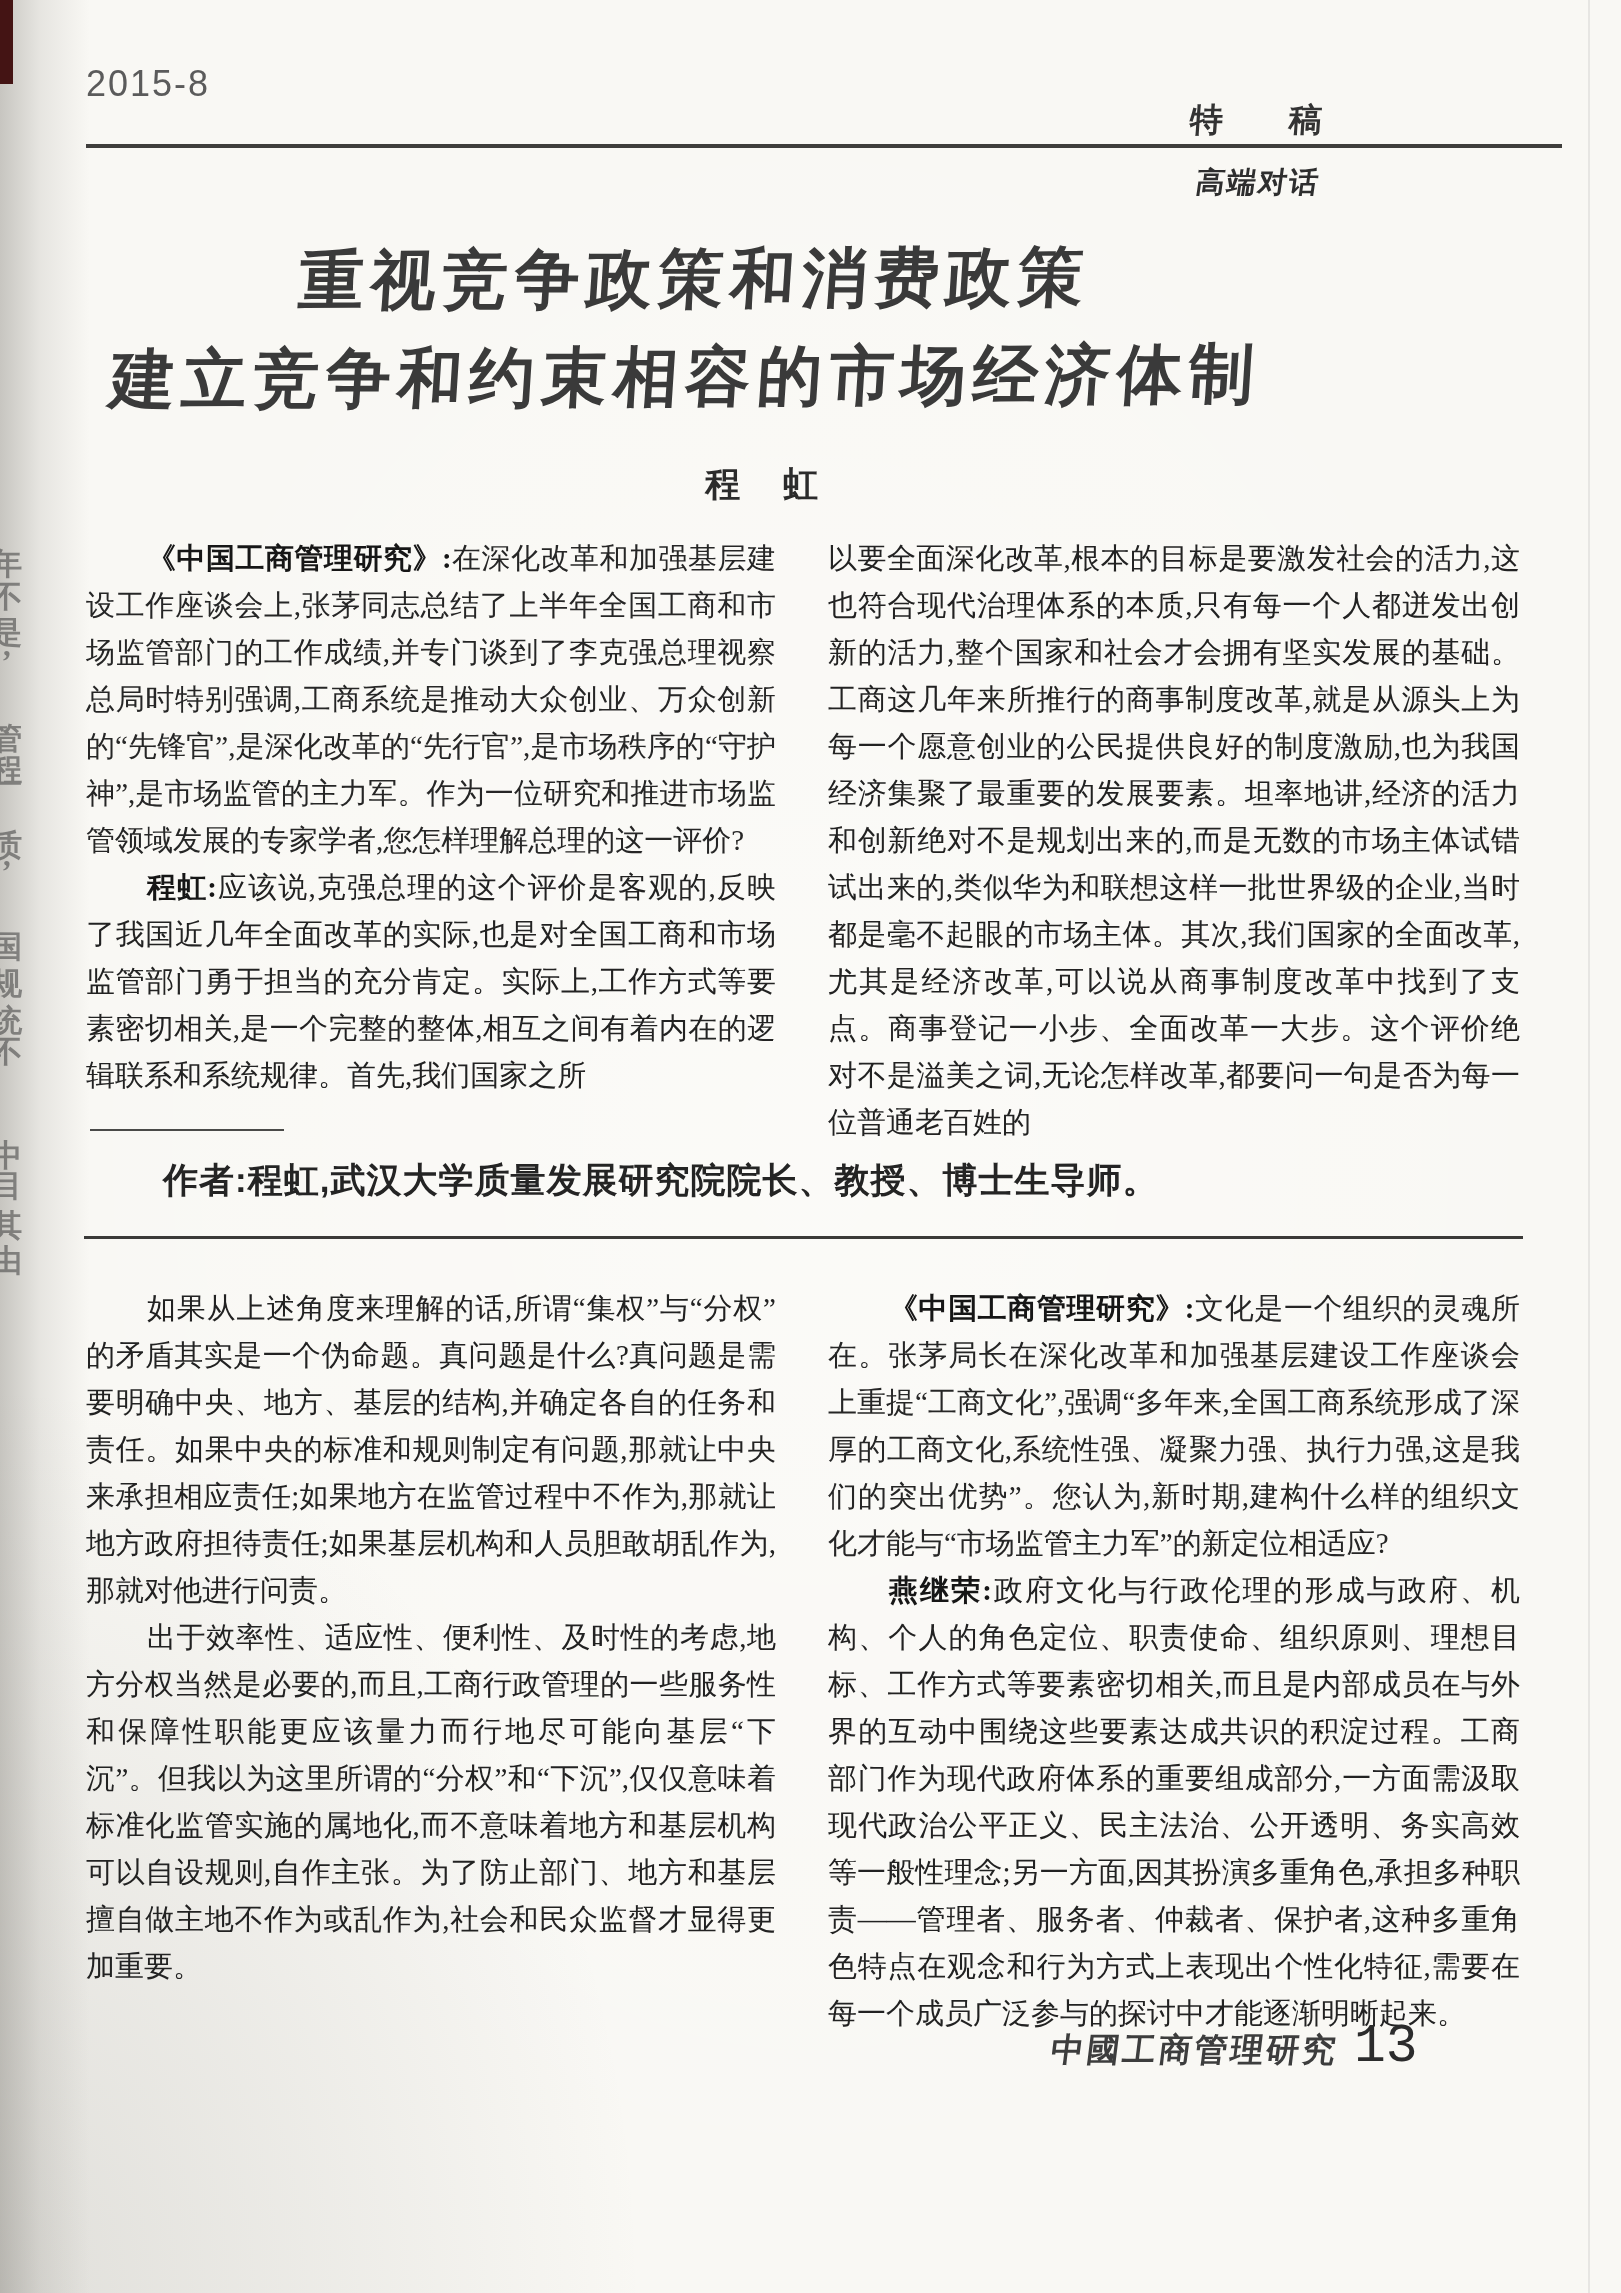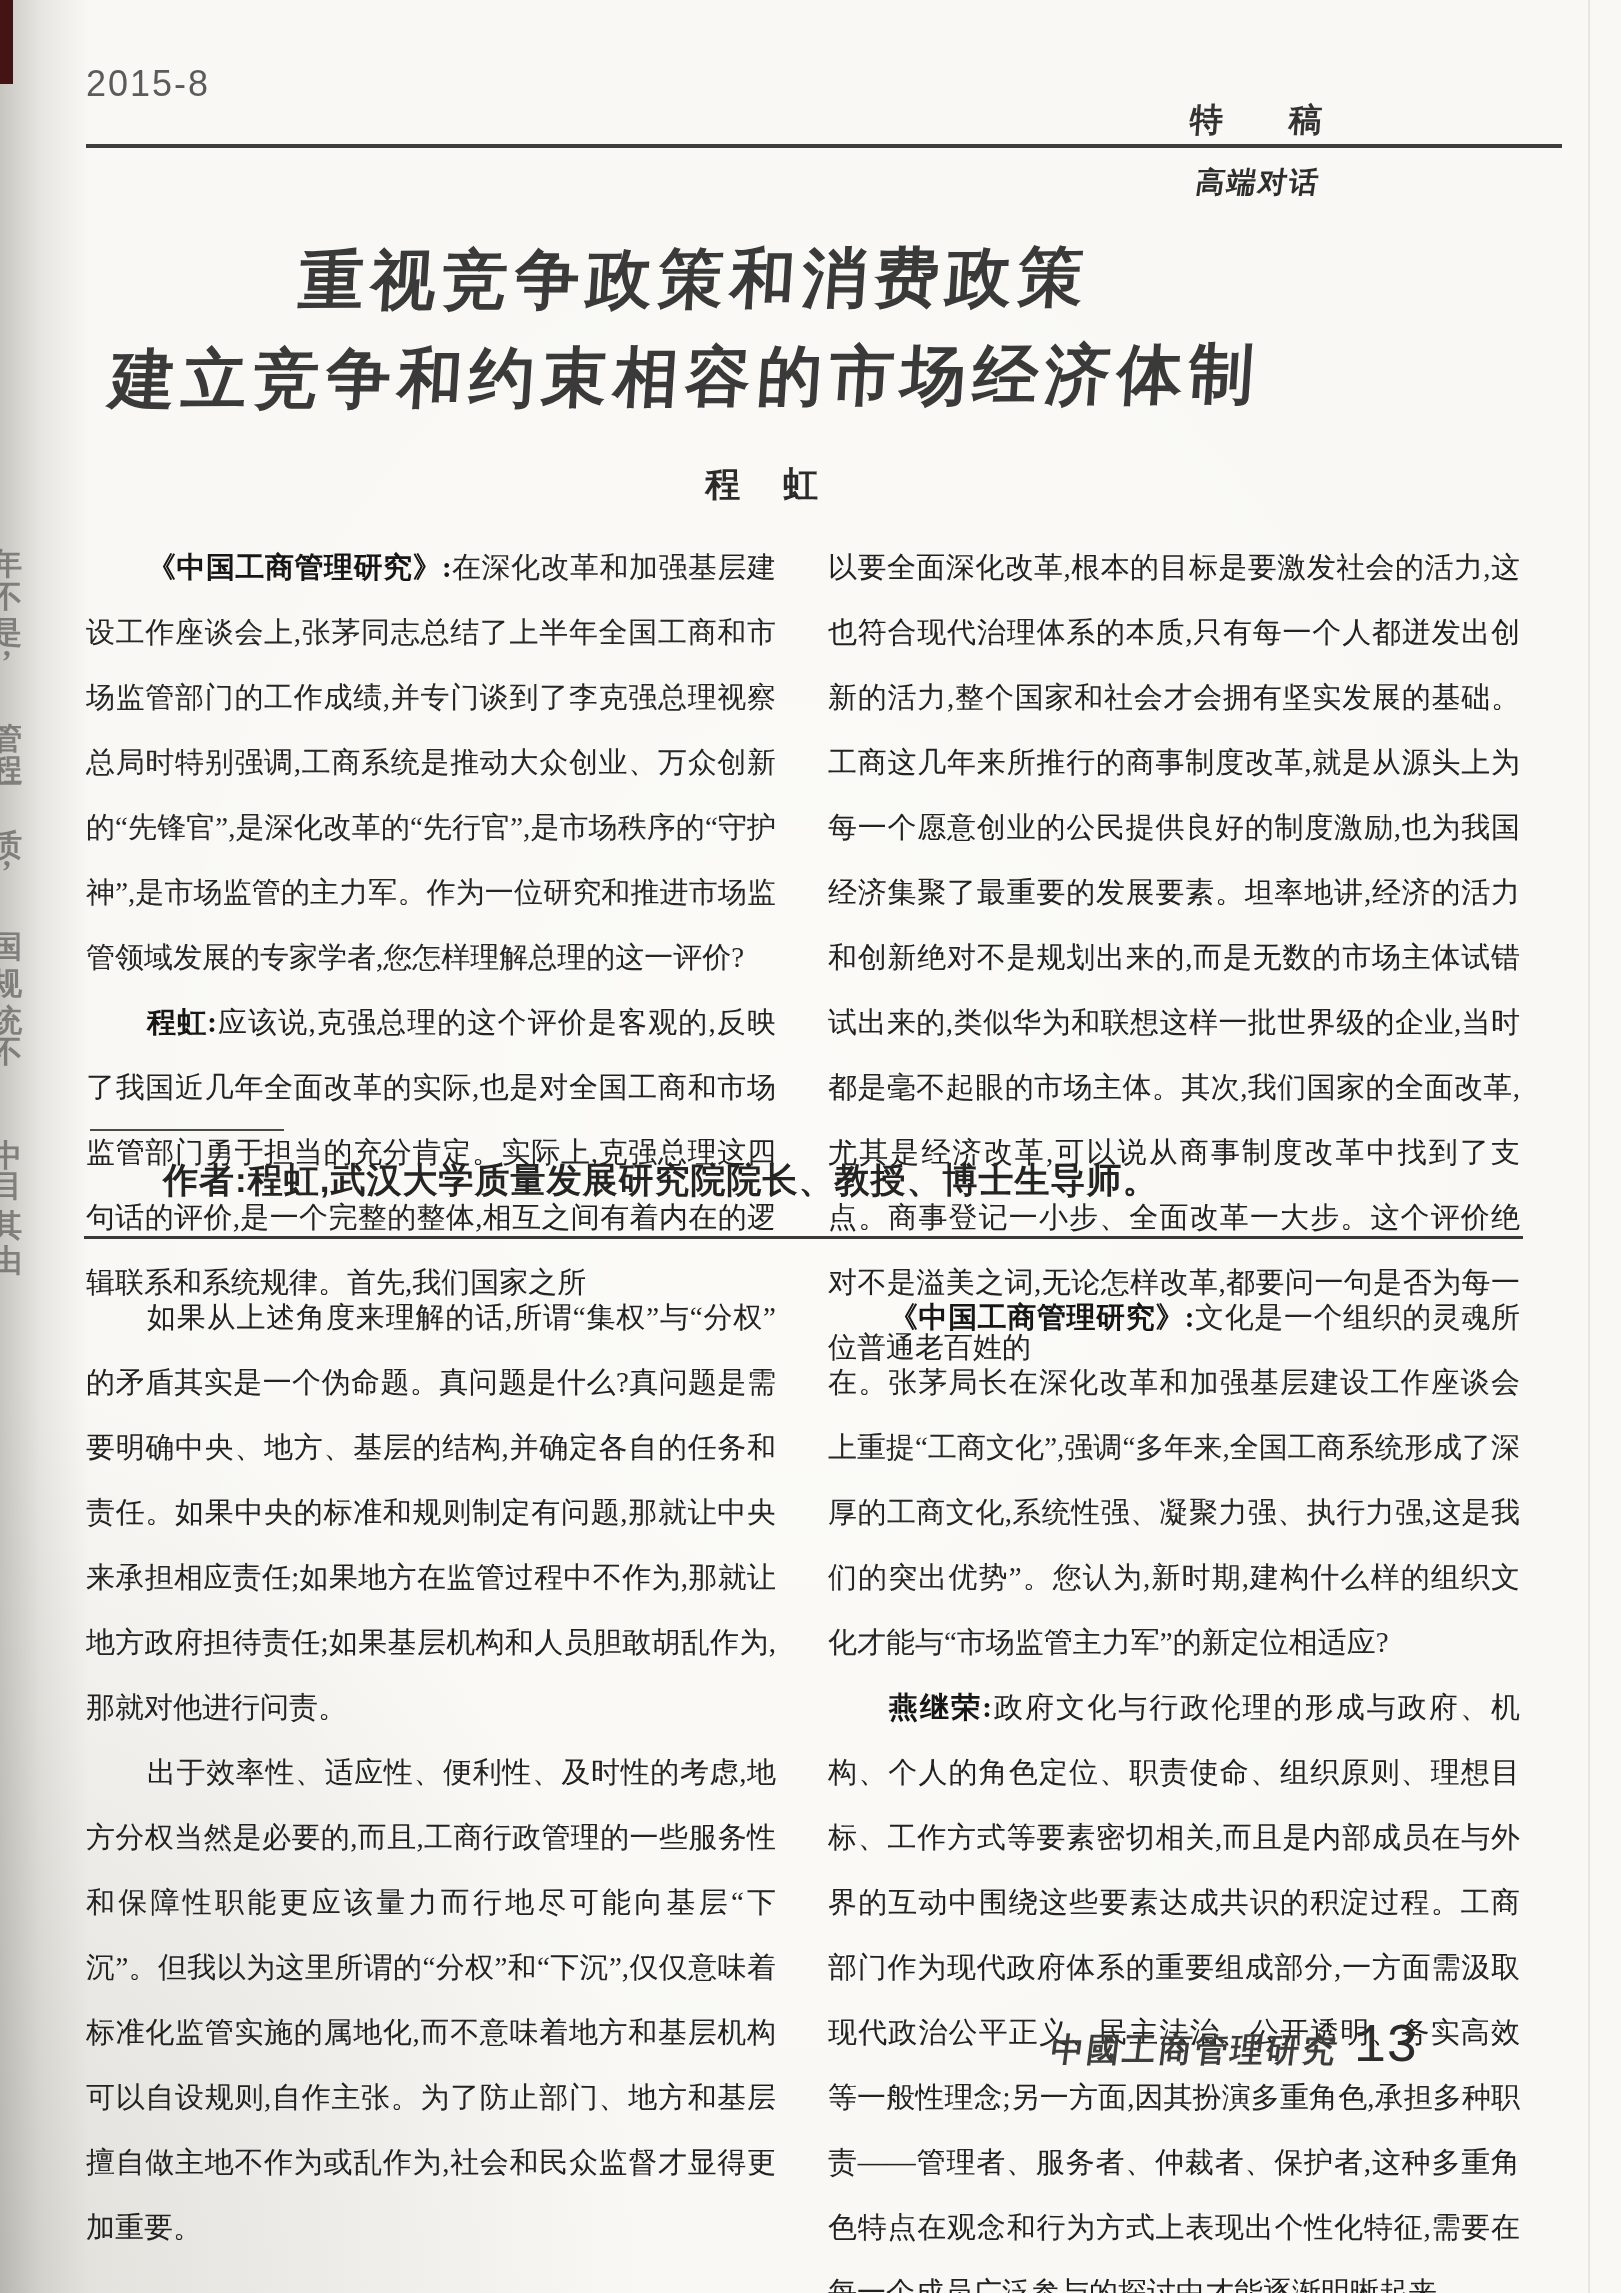--- a/index.html
+++ b/index.html
@@ -58,21 +58,21 @@
     transform:skewX(-4deg) rotate(-0.3deg);
   }
   .t1{top:235px;margin-left:-116px;}
   .t2{top:333px;margin-left:-125px;}
   .author{
     position:absolute;width:100%;text-align:center;top:461px;margin-left:-47px;
     font-size:35px;font-weight:700;color:#2b2b2b;letter-spacing:3.9px;
   }
   .col{
     position:absolute;
-    font-size:29px;line-height:65px;
+    font-size:29px;line-height:47px;
     text-align:justify;
     color:#222;
   }
   .col p{margin:0;}
   .indent{text-indent:61px;}
   .lead{font-weight:700;color:#161616;}
   .q{ color:#262626; }
   .upper-left{left:86px;top:535px;width:690px;}
   .upper-right{left:828px;top:535px;width:692px;}
   .lower-left{left:86px;top:1285px;width:690px;}
@@ -116,21 +116,21 @@
   <div class="col-tag">特　　稿</div>
   <div class="header-rule"></div>
   <div class="section-tag">高端对话</div>
 
   <h1 class="title t1">重视竞争政策和消费政策</h1>
   <h1 class="title t2">建立竞争和约束相容的市场经济体制</h1>
   <div class="author">程　虹</div>
 
   <div class="col upper-left">
     <p class="q indent"><span class="lead">《中国工商管理研究》:</span><span>在深化改革和加强基层建设工作座谈会上,张茅同志总结了上半年全国工商和市场监管部门的工作成绩,并专门谈到了李克强总理视察总局时特别强调,工商系统是推动大众创业、万众创新的“先锋官”,是深化改革的“先行官”,是市场秩序的“守护神”,是市场监管的主力军。作为一位研究和推进市场监管领域发展的专家学者,您怎样理解总理的这一评价?</span></p>
-    <p class="a indent"><span class="lead">程虹:</span><span>应该说,克强总理的这个评价是客观的,反映了我国近几年全面改革的实际,也是对全国工商和市场监管部门勇于担当的充分肯定。实际上,克强总理这四句话的评价,是一个完整的整体,相互之间有着内在的逻辑联系和系统规律。首先,我们国家之所</span></p>
+    <p class="a indent"><span class="lead">程虹:</span><span>应该说,克强总理的这个评价是客观的,反映了我国近几年全面改革的实际,也是对全国工商和市场监管部门勇于担当的充分肯定。实际上,工作方式等要素密切相关,是一个完整的整体,相互之间有着内在的逻辑联系和系统规律。首先,我们国家之所</span></p>
   </div>
 
   <div class="col upper-right">
     <p class="a">以要全面深化改革,根本的目标是要激发社会的活力,这也符合现代治理体系的本质,只有每一个人都迸发出创新的活力,整个国家和社会才会拥有坚实发展的基础。工商这几年来所推行的商事制度改革,就是从源头上为每一个愿意创业的公民提供良好的制度激励,也为我国经济集聚了最重要的发展要素。坦率地讲,经济的活力和创新绝对不是规划出来的,而是无数的市场主体试错试出来的,类似华为和联想这样一批世界级的企业,当时都是毫不起眼的市场主体。其次,我们国家的全面改革,尤其是经济改革,可以说从商事制度改革中找到了支点。商事登记一小步、全面改革一大步。这个评价绝对不是溢美之词,无论怎样改革,都要问一句是否为每一位普通老百姓的</p>
   </div>
 
   <div class="footnote-rule"></div>
   <div class="footnote">作者:程虹,武汉大学质量发展研究院院长、教授、博士生导师。</div>
   <div class="section-rule"></div>
 

